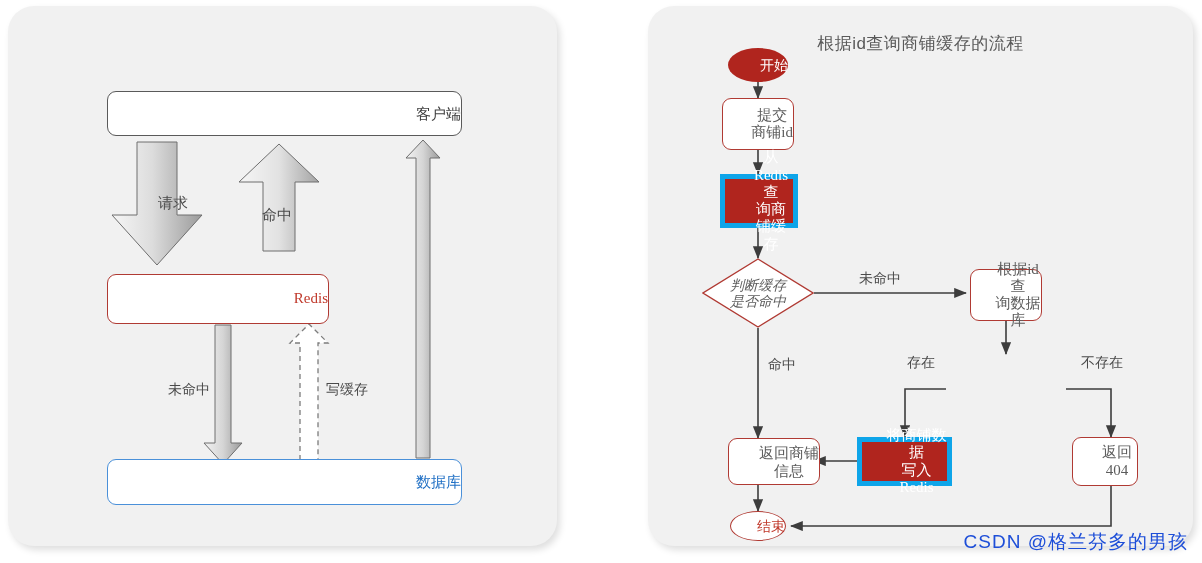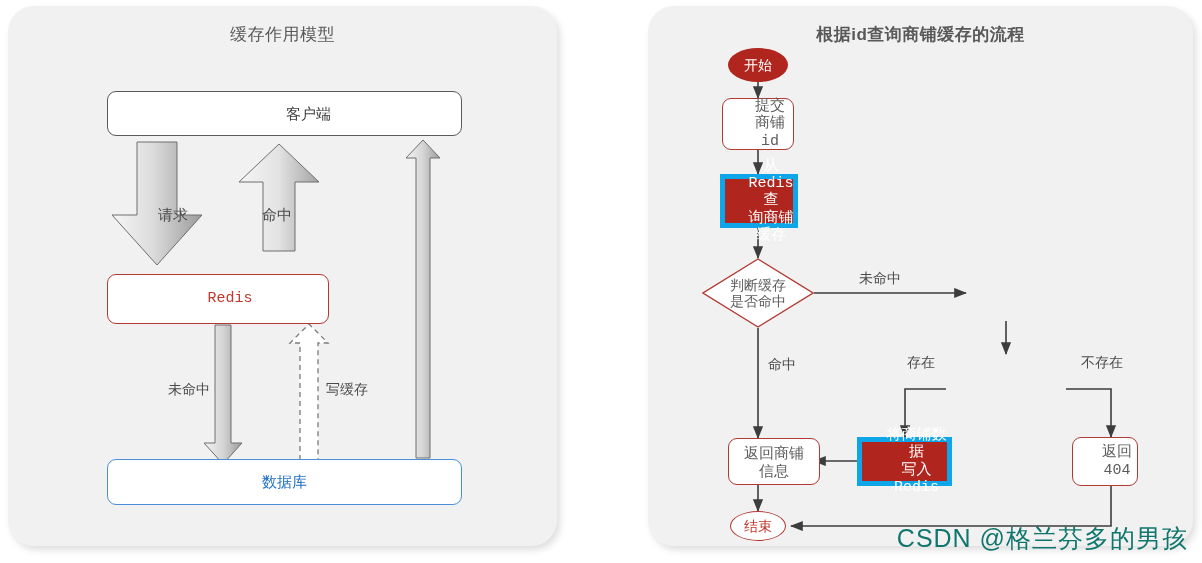--- a/index.html
+++ b/index.html
@@ -34,29 +34,29 @@
   .panel-title {
     position: absolute;
     width: 100%;
     text-align: center;
     color: #595959;
     font-size: 17px;
     letter-spacing: 0.5px;
     white-space: nowrap;
   }
   #panel-left  .panel-title { top: 17px; }
-  #panel-right .panel-title { top: 17px; font-weight: bold; }
+  #panel-right .panel-title { top: 26px; }
 
   
   .node {
     position: absolute;
     box-sizing: border-box;
     display: flex;
     align-items: center;
-    justify-content: center;
+    justify-content: flex-end;
     text-align: center;
     line-height: 1.15;
     white-space: pre-line;
   }
 
   .box-plain {
     background: #ffffff;
     border: 1px solid #5a5a5a;
     border-radius: 9px;
     color: #3f3f3f;
@@ -83,39 +83,39 @@
     color: #1f6fc4;
     font-size: 15px;
   }
   .box-redfill {
     background: #b0251e;
     border: 5px solid #0ea5e9;
     border-radius: 0;
     color: #ffffff;
     font-size: 15px;
   }
-  .mono { font-family: Liberation Mono, monospace; padding-left: 24px; }
+  .mono { font-family: Liberation Serif, serif; padding-left: 24px; }
 
   
   .ellipse-redfill {
     background: #b0251e;
     border-radius: 50%;
     color: #ffffff;
     font-size: 14px;
   }
   .ellipse-redline {
     background: #ffffff;
     border: 1.4px solid #b03a33;
     border-radius: 50%;
     color: #c0392b;
     font-size: 14px;
   }
 
   
-  .diamond-wrap { position: absolute; }
+  .diamond-wrap { position: absolute; font-style: italic; }
   .diamond-wrap svg { position: absolute; left: 0; top: 0; }
   .diamond-label {
     position: absolute;
     left: 0; top: 0;
     width: 100%; height: 100%;
     display: flex;
     align-items: center;
     justify-content: center;
     text-align: center;
     color: #5c5c5c;
@@ -138,33 +138,32 @@
     position: absolute;
     left: 0; top: 0;
     pointer-events: none;
   }
 
   
   #watermark {
     position: absolute;
     right: 14px;
     bottom: 8px;
-    color: #0f766e;
-    font-size: 25px;
+    color: #1d4ed8;
+    font-size: 19px;
     letter-spacing: 1px;
     white-space: nowrap;
   }
 </style>
 </head>
 <body>
 
 <div class="stage">
 
   <div class="panel" id="panel-left">
-    <div class="panel-title">缓存作用模型</div>
 
     <svg class="layer" width="549" height="540">
       <defs>
         <linearGradient id="gradV" x1="0" y1="0" x2="1" y2="0">
           <stop offset="0%" stop-color="#f6f6f6"></stop>
           <stop offset="45%" stop-color="#dcdcdc"></stop>
           <stop offset="100%" stop-color="#9b9b9b"></stop>
         </linearGradient>
         <linearGradient id="gradVup" x1="0" y1="0" x2="1" y2="0">
           <stop offset="0%" stop-color="#f6f6f6"></stop>
@@ -204,21 +203,21 @@
     </div>
 
     <div class="node box-blueline" id="l-db" style="left:99px; top:453px; width:355px; height:46px;">
       <span>数据库</span>
     </div>
 
     <div class="node box-redline mono" id="l-redis" style="left:99px; top:268px; width:222px; height:50px;">
       <span>Redis</span>
     </div>
 
-    <div class="edge-label big" style="left:150px; top:200px;">请求</div>
+    <div class="edge-label big" style="left:150px; top:188px;">请求</div>
     <div class="edge-label big" style="left:254px; top:200px;">命中</div>
     <div class="edge-label" style="left:160px; top:375px;">未命中</div>
     <div class="edge-label" style="left:318px; top:375px;">写缓存</div>
   </div>
 
   <div class="panel" id="panel-right">
     <div class="panel-title">根据id查询商铺缓存的流程</div>
 
     <svg class="layer" width="545" height="540">
       <defs>
@@ -267,20 +266,24 @@
     </div>
 
     <div class="diamond-wrap" style="left:54px; top:252px; width:112px; height:70px;">
       <svg width="112" height="70">
         <polygon points="56,1 111,35 56,69 1,35" fill="#ffffff" stroke="#b03a33" stroke-width="1.4"></polygon>
       </svg>
       <div class="diamond-label">判断缓存
 是否命中</div>
     </div>
 
+    <div class="node box-redline-dark mono" style="left:322px; top:263px; width:72px; height:52px;">
+      <span>根据id查
+询数据库</span>
+    </div>
 
 
     <div class="node box-redline-dark" style="left:80px; top:432px; width:92px; height:47px;">
       <span>返回商铺
 信息</span>
     </div>
 
     <div class="node box-redfill mono" style="left:209px; top:431px; width:95px; height:49px;">
       <span>将商铺数据
 写入Redis</span>

